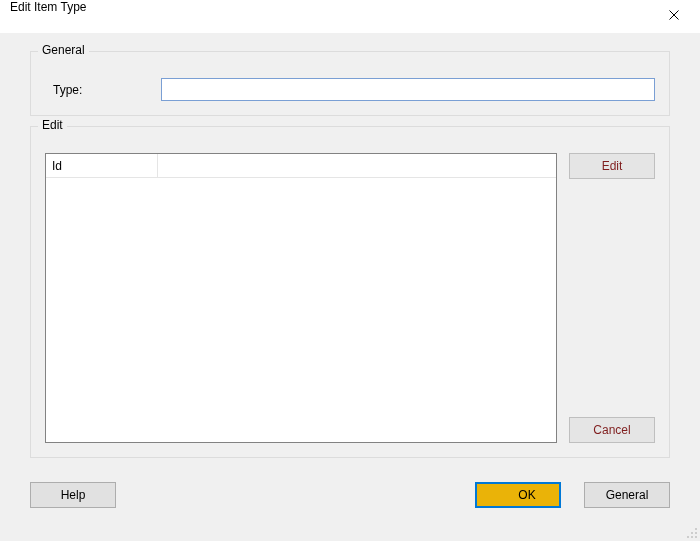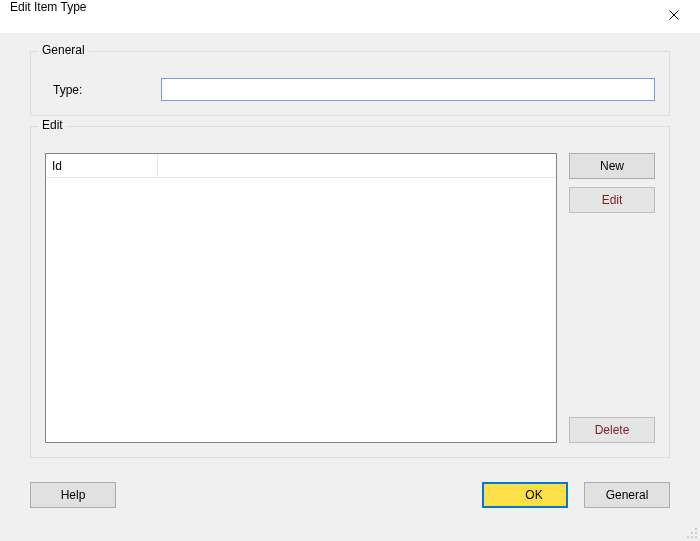--- a/index.html
+++ b/index.html
@@ -114,29 +114,29 @@
       text-align: center;
       cursor: default;
       padding: 0;
     }
     .btn.disabled {
       color: #7f1d1d;
       border: 1px solid #bfbfbf;
       background: #e5e5e5;
     }
     .btn.default {
-      background: #fde047;
+      background: #eab308;
       border: 2px solid #0078d7;
       padding-left: 18px;
     }
     .footer {
       display: flex;
       align-items: center;
       margin-top: 24px;
-      gap: 16px;
+      gap: 23px;
       justify-content: flex-end;
     }
     .footer .btn { width: 86px; }
     .resize-grip {
       position: absolute;
       right: 2px;
       bottom: 2px;
       width: 12px;
       height: 12px;
     }
@@ -168,24 +168,23 @@
   <div class="fieldset">
     <div class="fieldset-legend">Edit</div>
     <div class="verbs-content">
       <div class="table-wrap">
         <div class="table-header">
           <div class="th th-id">Id</div>
           <div class="th th-rest"></div>
         </div>
       </div>
       <div class="verbs-buttons">
-        <button class="btn">New</button>
         <button class="btn disabled">Edit</button>
         <div class="spacer-flex"></div>
-        <button class="btn disabled">Delete</button>
+        <button class="btn disabled">Cancel</button>
       </div>
     </div>
   </div>
 
   <div class="footer">
     <button class="btn">Help</button>
     <div class="spacer-flex"></div>
     <button class="btn default">OK</button>
     <button class="btn">General</button>
   </div>

